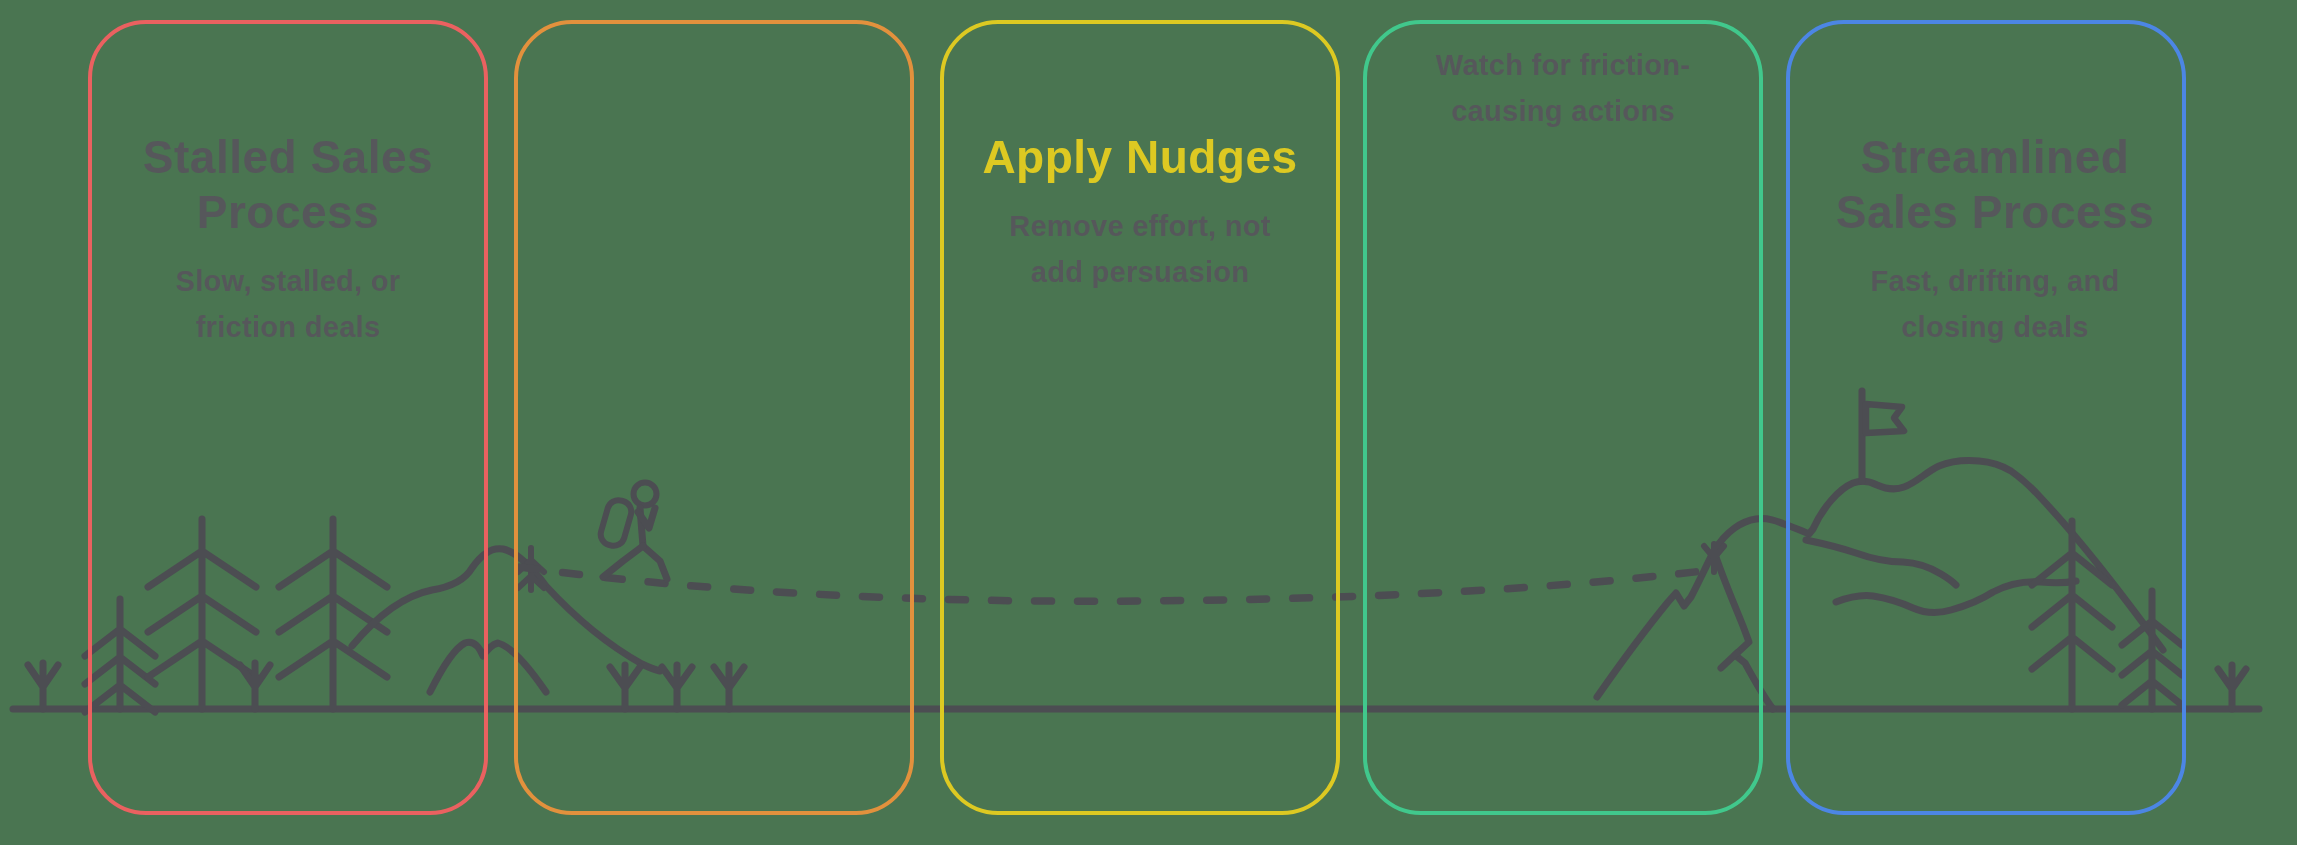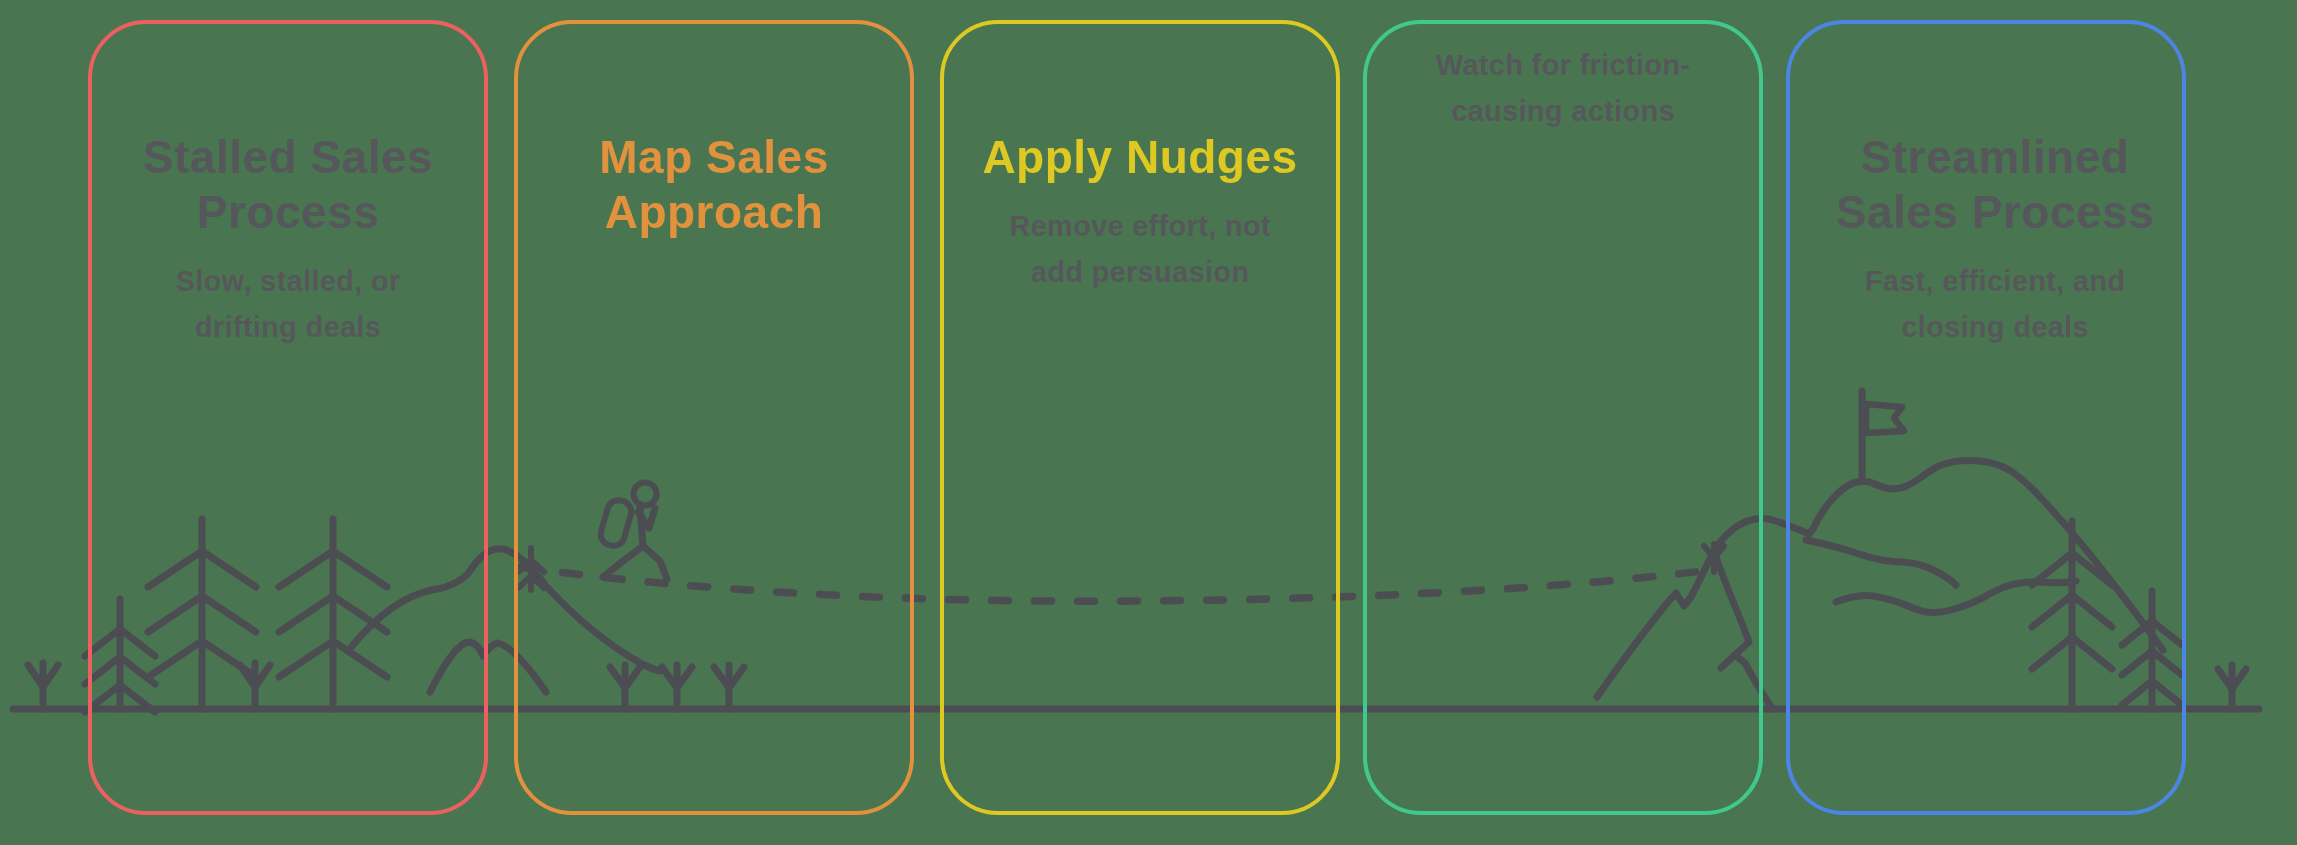--- a/index.html
+++ b/index.html
@@ -163,39 +163,37 @@
     </g>
     <g transform="translate(2232,709)" stroke-width="7">
       <path d="M0,0 V-44 M0,-20 L-14,-40 M0,-20 L14,-40"></path>
     </g>
   </svg>
 
   <div class="card c1" style="border-color: rgb(234, 97, 96);">
     <div class="card-title" style="color: rgb(86, 87, 91);">Stalled Sales
 Process</div>
     <div class="card-subtitle" style="color: rgb(86, 87, 91);">Slow, stalled, or
-drifting deals</div>
+friction deals</div>
   </div>
 
   <div class="card c2" style="border-color: rgb(226, 145, 61);">
-    <div class="card-title" style="color: rgb(226, 145, 61);">Map Sales
-Approach</div>
   </div>
 
   <div class="card c3" style="border-color: rgb(221, 201, 34);">
     <div class="card-title" style="color: rgb(221, 201, 34);">Apply Nudges</div>
     <div class="card-subtitle" style="color: rgb(86, 87, 91);">Remove effort, not
 add persuasion</div>
   </div>
 
   <div class="card c4" style="border-color: rgb(65, 200, 140);">
     <div class="card-subtitle" style="color: rgb(86, 87, 91);">Watch for friction-
 causing actions</div>
   </div>
 
   <div class="card c5" style="border-color: rgb(76, 134, 228); padding-left: 18px;">
     <div class="card-title" style="color: rgb(86, 87, 91);">Streamlined
 Sales Process</div>
-    <div class="card-subtitle" style="color: rgb(86, 87, 91);">Fast, efficient, and
+    <div class="card-subtitle" style="color: rgb(86, 87, 91);">Fast, drifting, and
 closing deals</div>
   </div>
 
 </div>
 
 </body></html>

